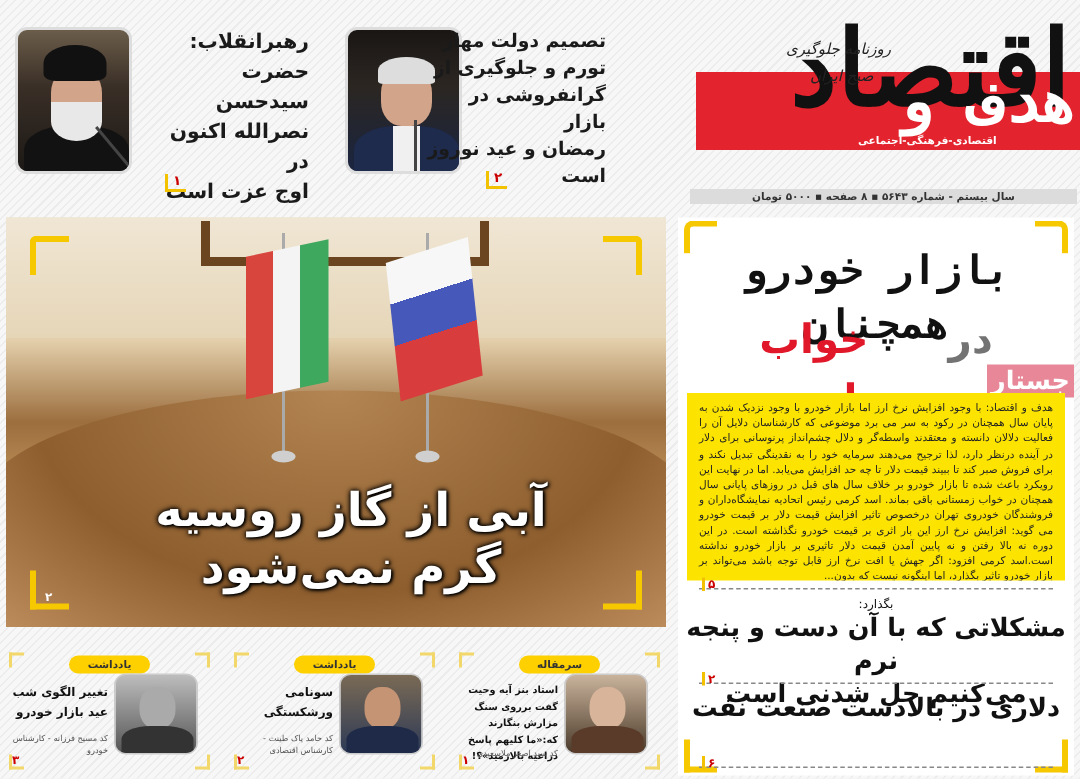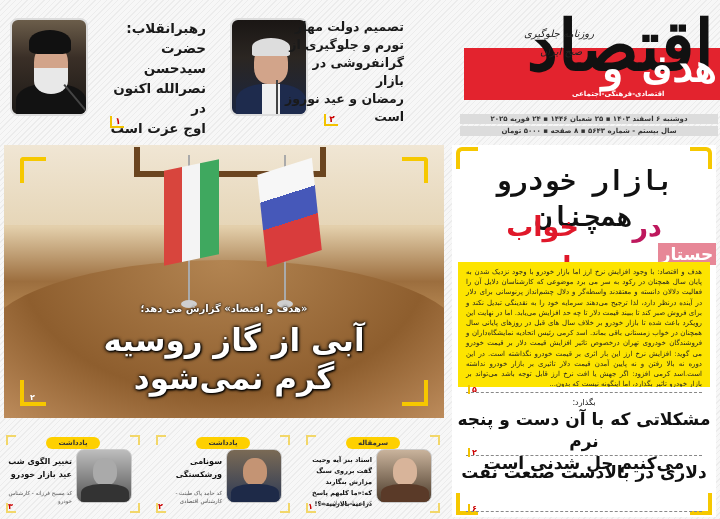--- a/index.html
+++ b/index.html
@@ -103,21 +103,21 @@
   .lead-bracket-bl { position: absolute; left: 4px; bottom: 2px; width: 22px; height: 22px; border-bottom: 4px solid #f6c800; border-left: 4px solid #f6c800; }
   .lead-bracket-br { position: absolute; right: 4px; bottom: 2px; width: 22px; height: 22px; border-bottom: 4px solid #f6c800; border-right: 4px solid #f6c800; }
   .lead-title1 {
     position: absolute; left: 0; right: 0; top: 20px; text-align: center;
     font-size: 27px; font-weight: bold; color: #111; line-height: 36px; font-family: Liberation Mono, monospace;
   }
   .lead-title2 {
     position: absolute; left: 0; right: 0; top: 62px; text-align: center;
     font-size: 27px; font-weight: bold; line-height: 40px;
   }
-  .lead-title2 .plain { color: #be185d; margin-left: 44px; }
+  .lead-title2 .plain { color: #737373; margin-left: 44px; }
   .lead-title2 .red { color: #e0182a; }
   .jostar {
     position: absolute; right: 0; top: 98px; width: 58px; height: 22px;
     background: #e78797; color: #fff; font-size: 17px; font-weight: bold;
     text-align: center; line-height: 22px;
   }
   .lead-body {
     position: absolute; left: 6px; right: 6px; top: 117px; height: 125px;
     background: #fde400; padding: 5px 8px; font-size: 7px; line-height: 10.2px;
     color: #222; text-align: justify; overflow: hidden;
@@ -205,39 +205,37 @@
     <div class="page-num" style="left:100px;top:106px;">۲</div>
   </div>
 
   <div class="masthead">
     <div class="mast-red"></div>
     <div class="mast-logo-main">اقتصاد</div>
     <div class="mast-logo-red">هدف و</div>
     <div class="mast-sub1">روزنامه جلوگیری</div>
     <div class="mast-sub2">صبح ایران</div>
     <div class="mast-tag">اقتصادی-فرهنگی-اجتماعی</div>
-    <div class="date-bar" style="top:114px;">دوشنبه ۶ اسفند ۱۴۰۳ ▪ ۲۵ شعبان ۱۴۴۶ ▪ ۲۴ فوریه ۲۰۲۵</div>
     <div class="date-bar" style="top:126px;">سال بیستم - شماره ۵۶۴۳ ▪ ۸ صفحه ▪ ۵۰۰۰ تومان</div>
   </div>
 
   <div class="hero">
     <div class="hero-wall"></div>
     <div class="hero-frame"></div>
     <div class="hero-table"></div>
     <div class="pole" style="left:184px;top:10px;height:150px;"></div>
     <div class="pole" style="left:280px;top:10px;height:150px;"></div>
     <div class="pole-base" style="left:177px;top:155px;"></div>
     <div class="pole-base" style="left:273px;top:155px;"></div>
     <div class="flag flag-ir"></div>
     <div class="flag flag-ru"></div>
     <div class="corner c-tl"></div>
     <div class="corner c-tr"></div>
     <div class="corner c-bl"></div>
     <div class="corner c-br"></div>
-    <div class="hero-kicker">«هدف و اقتصاد» گزارش می دهد؛</div>
     <div class="hero-title">
       <div>آبی از گاز روسیه</div>
       <div>گرم نمی‌شود</div>
     </div>
     <div class="hero-num">۲</div>
   </div>
 
   <div class="lead">
     <div class="lead-bracket-tl"></div>
     <div class="lead-bracket-tr"></div>

